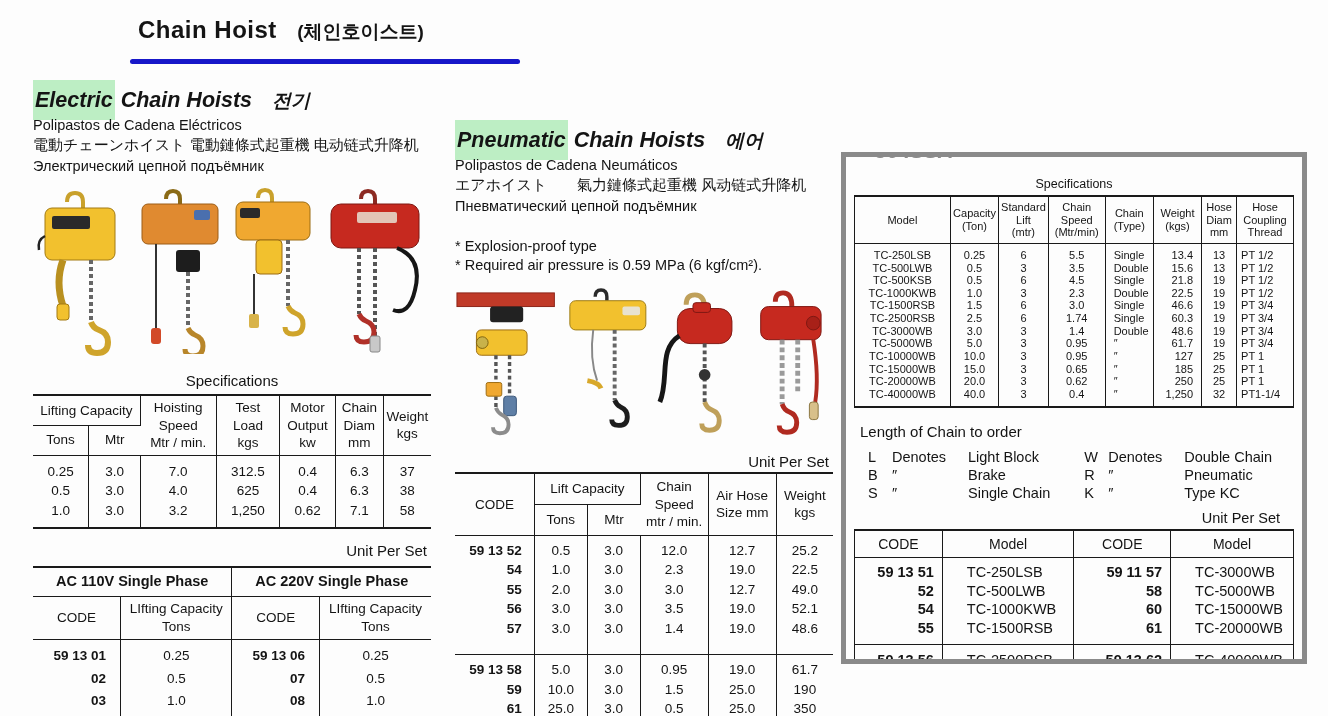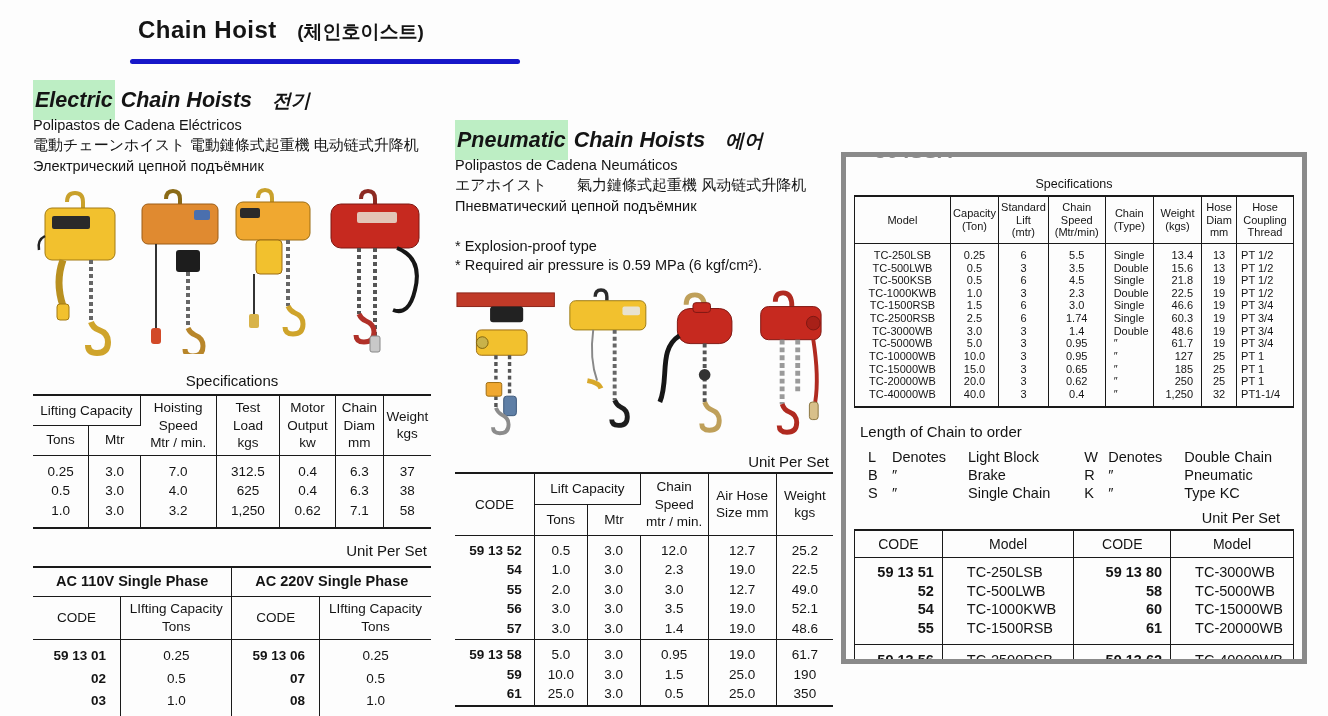--- a/index.html
+++ b/index.html
@@ -66,21 +66,21 @@
   .pneumatic{position:absolute;left:455px;top:128px;width:378px;}
   .notes{margin:24px 0 0 0;padding:0;list-style:none;font-size:14.5px;}
   .notes li{margin-top:3px;}
   .notes li::before{content:"*   ";}
   .pneu{font-size:13.5px;line-height:1.3;}
   .pneu thead th{padding:4px 2px;}
   .pneu th[colspan]{border-bottom:1.2px solid var(--line);text-align:center;}
   .pneu td:first-child{font-weight:bold;text-align:right;padding-right:12px;}
   .pneu tbody td{padding:1px 3px;}
   .pneu tbody tr:first-child td{padding-top:6px;}
-  .pneu tbody tr:last-child td{padding-bottom:2px;}
+  .pneu tbody tr:last-child td{padding-bottom:17px;}
   .pneu tbody.g2{border-top:1.6px solid var(--line);}
   .pneu-unit{margin:6px 4px 2px 0;}
 
   
   .issa-box{position:absolute;left:841px;top:152px;width:466px;height:512px;
     border:5px solid var(--issa-gray);background:#fdfdfd;padding:0 8px;overflow:hidden;}
   .issa-label{position:absolute;top:-18px;left:14px;background:#fdfdfd;padding:0 10px;
     font-style:italic;font-weight:bold;font-size:21px;color:var(--issa-gray);white-space:nowrap;}
   .issa-spec-title{text-align:center;font-size:12.5px;margin-top:20px;}
   .ispec{font-size:11px;line-height:1.15;margin-top:4px;
@@ -660,21 +660,21 @@
           <th>CODE</th>
           <th>Model</th>
           <th>CODE</th>
           <th>Model</th>
         </tr>
       </thead>
       <tbody class="g1">
           <tr>
             <td>59 13 51</td>
             <td>TC-250LSB</td>
-            <td>59 13 80</td>
+            <td>59 11 57</td>
             <td>TC-3000WB</td>
           </tr>
           <tr>
             <td>52</td>
             <td>TC-500LWB</td>
             <td>58</td>
             <td>TC-5000WB</td>
           </tr>
           <tr>
             <td>54</td>

